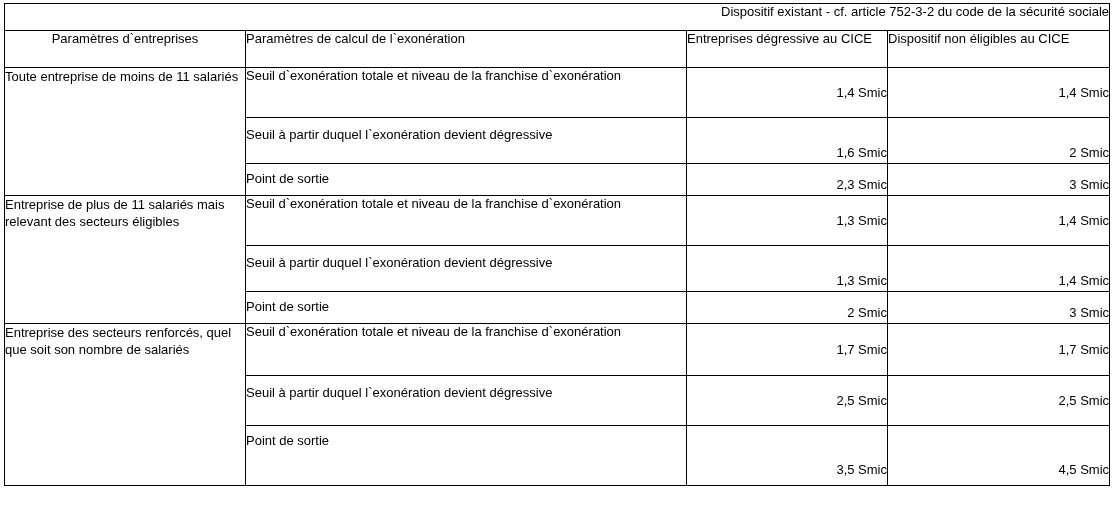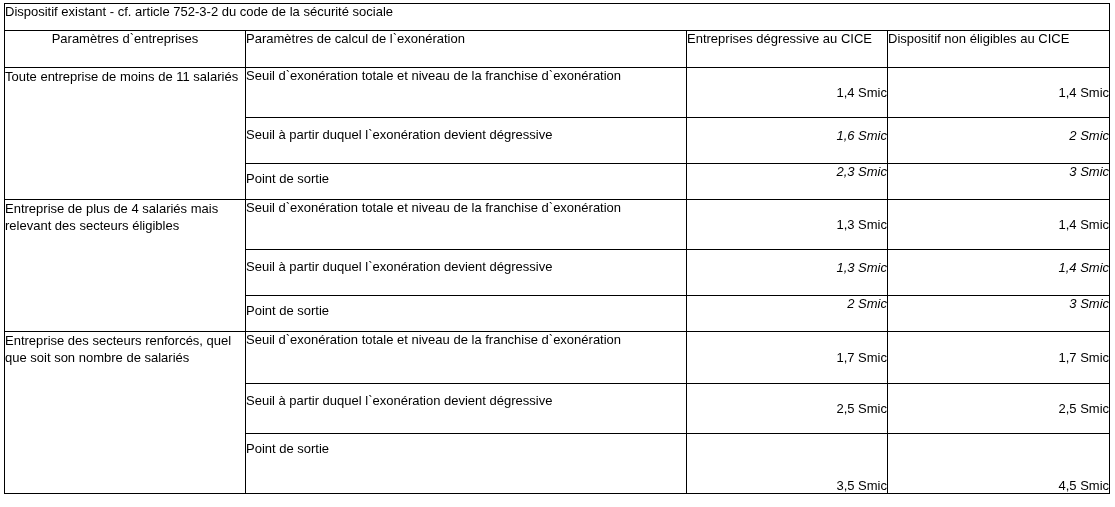--- a/index.html
+++ b/index.html
@@ -33,21 +33,21 @@
     padding: 0;
     vertical-align: top;
     font-weight: normal;
     font-size: 13px;
   }
   
   .title-cell {
     padding: 5px 4px 6px 4px;
     height: 26px;
     vertical-align: middle;
-    text-align: left;
+    text-align: right;
     font-size: 13px;
   }
   
   .hdr {
     vertical-align: middle;
     padding: 6px 4px;
     height: 36px;
     line-height: 15px;
   }
   .hdr-left {
@@ -73,22 +73,22 @@
   }
   .param-cell.p-last {
     padding-top: 7px;
   }
   
   .val-cell {
     text-align: right;
     vertical-align: middle;
     padding: 4px 4px;
   }
-  .val-cell.v-bot { vertical-align: bottom; padding-bottom: 20px; font-style: italic; }
-  .val-cell.v-botmid { vertical-align: bottom; padding-bottom: 0; }
+  .val-cell.v-bot { vertical-align: bottom; padding-bottom: 3px; }
+  .val-cell.v-botmid { vertical-align: bottom; padding-bottom: 8px; }
   .val-cell.v-mid { vertical-align: middle; }
 
   .r-tall { height: 50px; }
   .r-mid { height: 46px; }
   .r-short { height: 32px; }
   .r-g3a { height: 52px; }
   .r-g3b { height: 50px; }
   .r-g3c { height: 60px; }
 </style>
 </head>
@@ -126,21 +126,21 @@
         <td class="val-cell v-bot">1,6 Smic</td>
         <td class="val-cell v-bot">2 Smic</td>
       </tr>
       <tr class="r-short">
         <td class="param-cell p-last">Point de sortie</td>
         <td class="val-cell v-bot">2,3 Smic</td>
         <td class="val-cell v-bot">3 Smic</td>
       </tr>
 
       <tr class="r-tall">
-        <td class="cat-cell" rowspan="3">Entreprise de plus de 4 salariés mais relevant des secteurs éligibles</td>
+        <td class="cat-cell" rowspan="3">Entreprise de plus de 11 salariés mais relevant des secteurs éligibles</td>
         <td class="param-cell">Seuil d`exonération totale et niveau de la franchise d`exonération</td>
         <td class="val-cell v-mid">1,3 Smic</td>
         <td class="val-cell v-mid">1,4 Smic</td>
       </tr>
       <tr class="r-mid">
         <td class="param-cell p-mid">Seuil à partir duquel l`exonération devient dégressive</td>
         <td class="val-cell v-bot">1,3 Smic</td>
         <td class="val-cell v-bot">1,4 Smic</td>
       </tr>
       <tr class="r-short">

